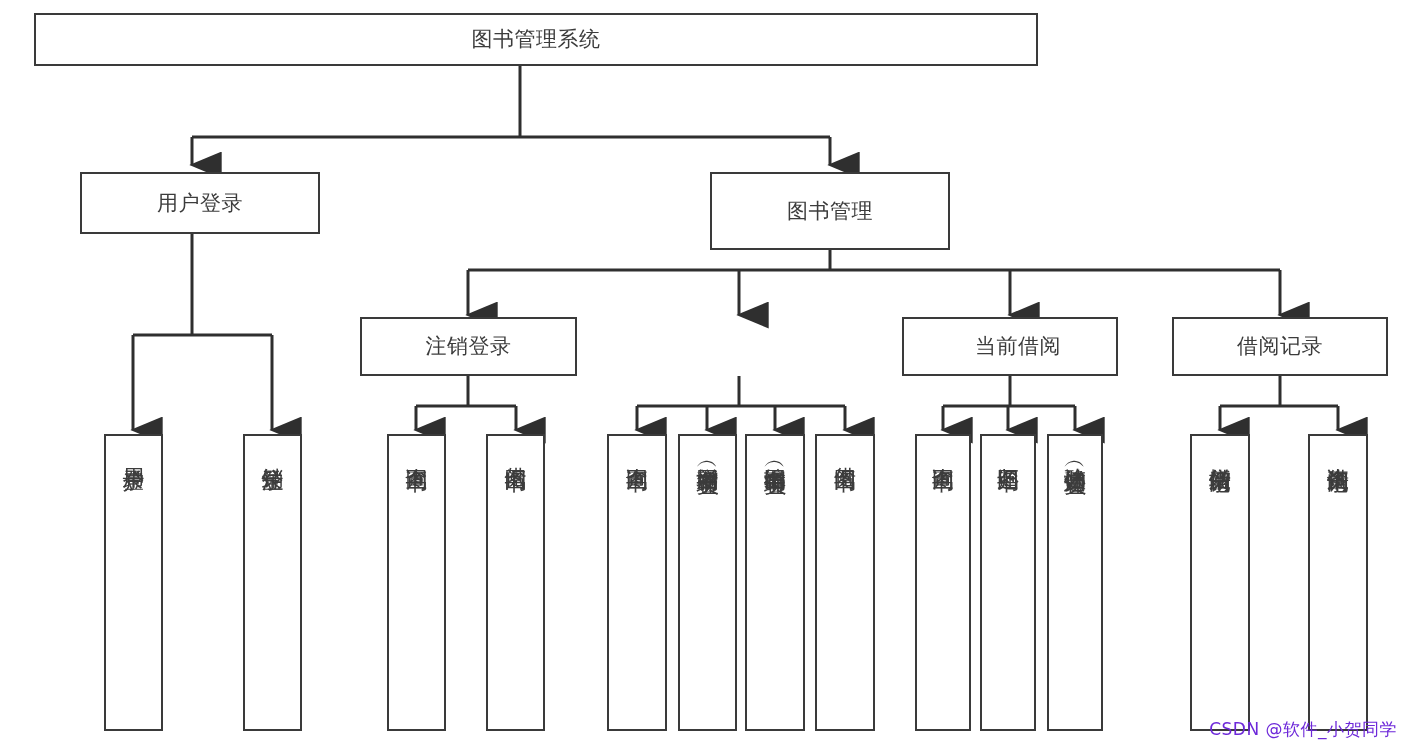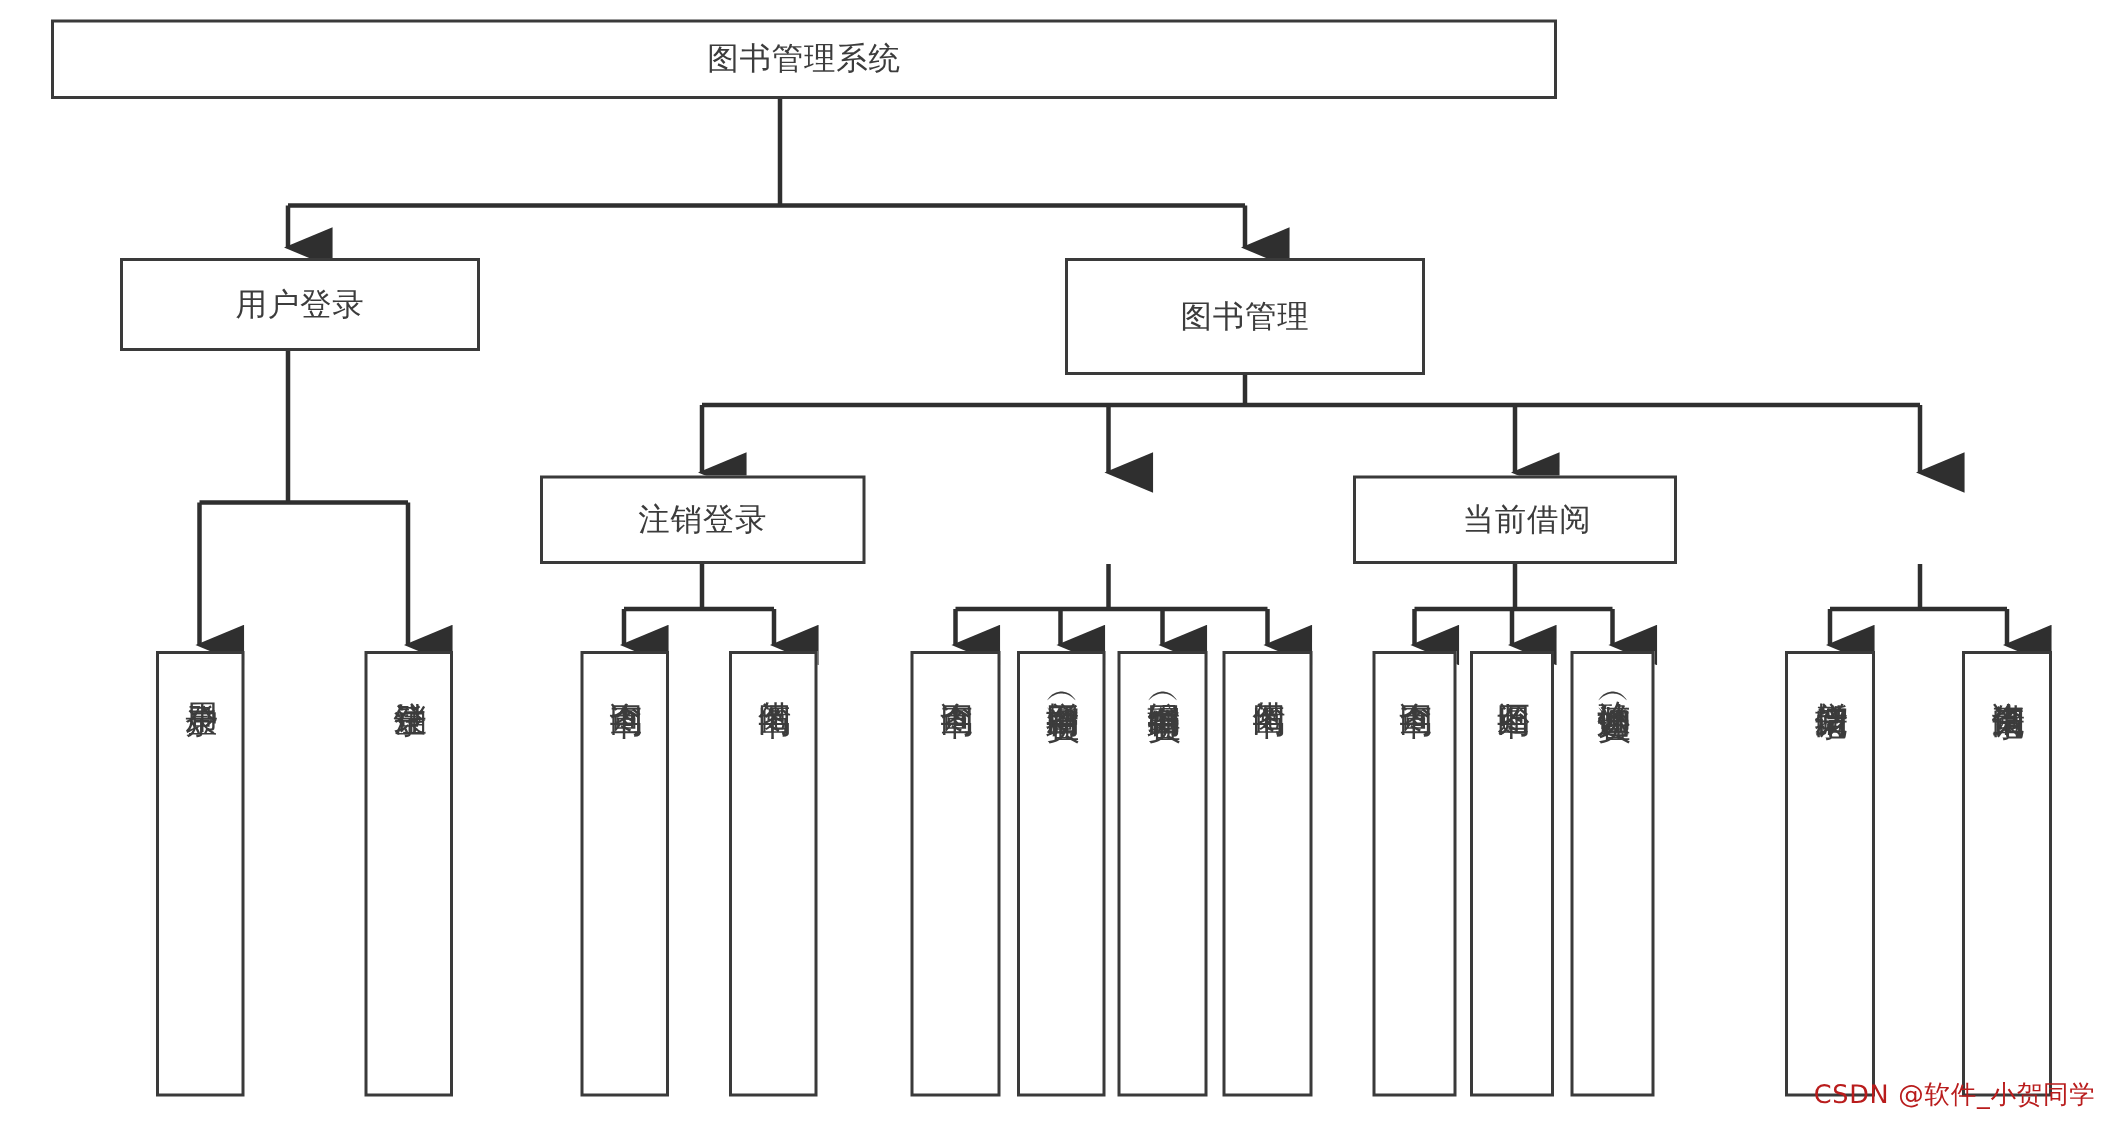--- a/index.html
+++ b/index.html
@@ -57,21 +57,21 @@
     line-height: 1.18;
     letter-spacing: 1px;
     white-space: pre-line;
     text-align: left;
   }
   .watermark {
     position: absolute;
     right: 8px;
     bottom: 6px;
     font-size: 17px;
-    color: #b91c1c;
+    color: #6d28d9;
     letter-spacing: 0.5px;
     white-space: nowrap;
     user-select: none;
   }
 </style>
 </head>
 <body>
 
 <div id="canvas">
 
@@ -136,20 +136,23 @@
   <div class="node" style="left:710px; top:172px; width:240px; height:78px;">
     <span class="node-label">图书管理</span>
   </div>
 
   <div class="node" style="left:360px; top:317px; width:217px; height:59px;">
     <span class="node-label">注销登录</span>
   </div>
   <div class="node" style="left:902px; top:317px; width:216px; height:59px;padding-left:16px;">
     <span class="node-label">当前借阅</span>
   </div>
+  <div class="node" style="left:1172px; top:317px; width:216px; height:59px;">
+    <span class="node-label">借阅记录</span>
+  </div>
 
   <div class="node leaf" style="left:104px; top:434px; width:59px; height:297px;">
     <span class="node-label">用户登录</span>
   </div>
   <div class="node leaf" style="left:243px; top:434px; width:59px; height:297px;">
     <span class="node-label">注销登录</span>
   </div>
 
   <div class="node leaf" style="left:387px; top:434px; width:59px; height:297px;">
     <span class="node-label">查询图书</span>

